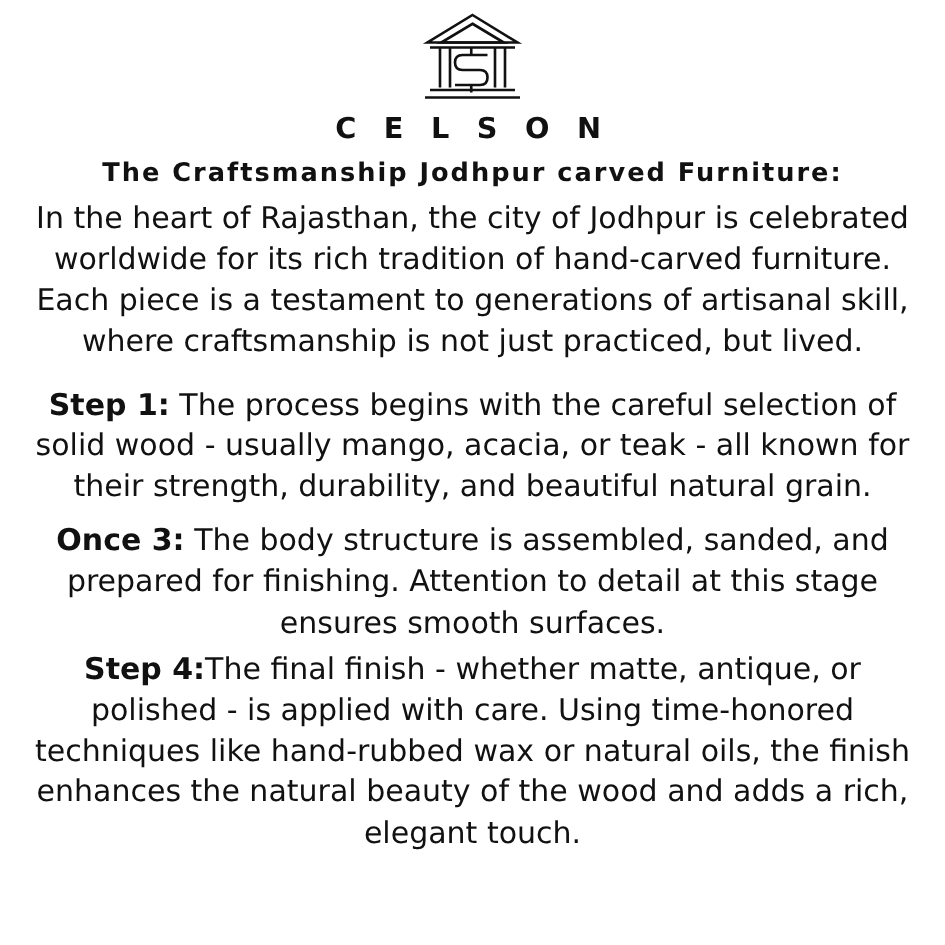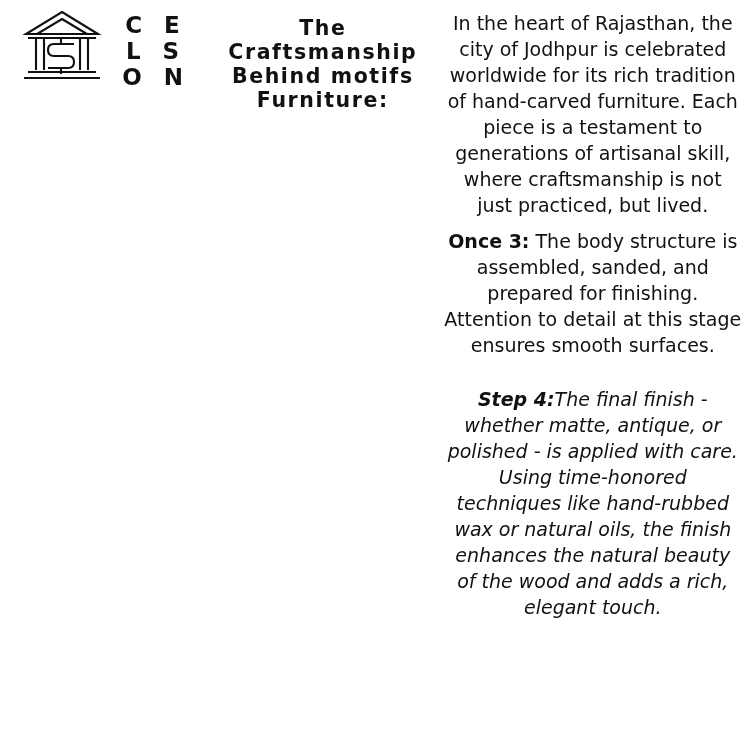--- a/index.html
+++ b/index.html
@@ -13,21 +13,21 @@
     font-family: "DejaVu Sans", sans-serif;
     color: #111111;
     overflow: hidden;
   }
   .page {
     width: 756px;
     height: 756px;
     box-sizing: border-box;
     padding: 8px 14px 6px 14px;
     display: flex;
-    flex-direction: row;
+    flex-direction: column;
   }
   .logo-mark {
     width: 96px;
     height: 78px;
     display: block;
     margin: 0 auto;
   }
   .brand {
     font-size: 23px;
     letter-spacing: 7px;
@@ -42,31 +42,31 @@
     font-weight: 700;
     letter-spacing: 1.6px;
     text-align: center;
     margin-top: 8px;
     margin-bottom: 6px;
     color: #111;
   }
   .body-block {
     width: 712px;
     text-align: center;
-    font-size: 19px;
+    font-size: 24px;
     line-height: 1.37;
     color: #111;
     margin: 0 auto;
   }
   .para {
     margin: 0;
     padding: 0;
   }
   .gap-lg { margin-top: 18px; }
-  .gap-md { margin-top: 28px; font-style: italic; }
+  .gap-md { margin-top: 4px; }
   .gap-sm { margin-top: 10px; }
   .gap-xs { margin-top: 2px; }
   .step-label {
     font-weight: 700;
   }
 </style>
 </head>
 <body>
 
 <div class="page">
@@ -85,26 +85,29 @@
         <line x1="10" y1="70" x2="86" y2="70"></line>
         <path d="M60 36 L40 36 Q34 36 34 42 Q34 48 40 48 L54 48 Q60 48 60 54 Q60 60 54 60 L34 60"></path>
         <line x1="47" y1="30" x2="47" y2="36"></line>
         <line x1="47" y1="60" x2="47" y2="66"></line>
       </g>
     </svg>
   </div>
 
   <div class="brand">C E L S O N</div>
 
-  <div class="headline">The Craftsmanship Behind motifs Furniture:</div>
+  <div class="headline">The Craftsmanship Jodhpur carved Furniture:</div>
 
   <div class="body-block">
 
     <p class="para gap-xs">In the heart of Rajasthan, the city of Jodhpur is celebrated worldwide for its rich tradition of hand-carved furniture. Each piece is a testament to generations of artisanal skill, where craftsmanship is not just practiced, but lived.</p>
 
+    <p class="para gap-lg">
+      <span class="step-label">Step 1:</span><span>  The process begins with the careful selection of solid wood - usually mango, acacia, or teak - all known for their strength, durability, and beautiful natural grain.</span>
+    </p>
 
 
     <p class="para gap-sm">
       <span class="step-label">Once 3:</span><span> The body structure is assembled, sanded, and prepared for finishing. Attention to detail at this stage ensures smooth surfaces.</span>
     </p>
 
     <p class="para gap-md">
       <span class="step-label">Step 4:</span><span>The final finish - whether matte, antique, or polished - is applied with care. Using time-honored techniques like hand-rubbed wax or natural oils, the finish enhances the natural beauty of the wood and adds a rich, elegant touch.</span>
     </p>
 

